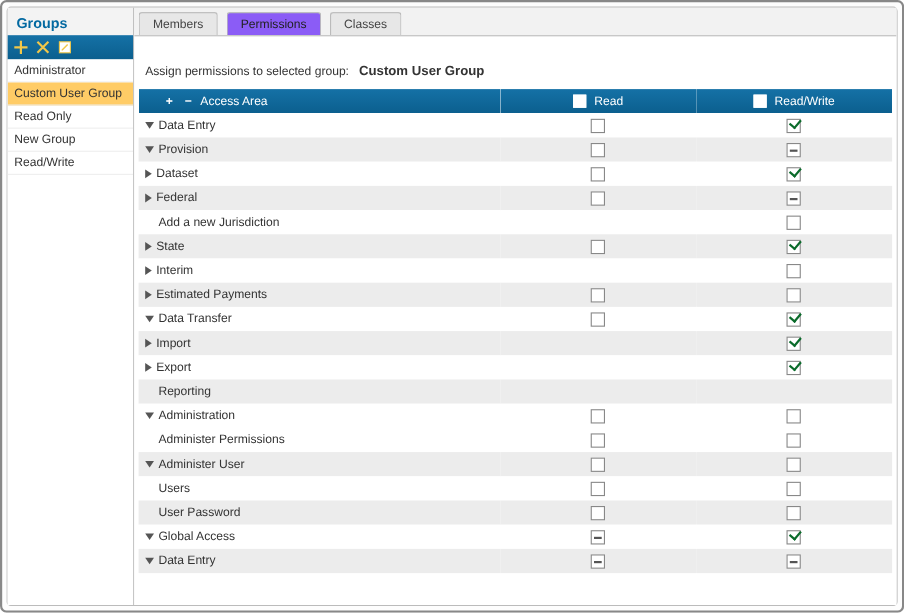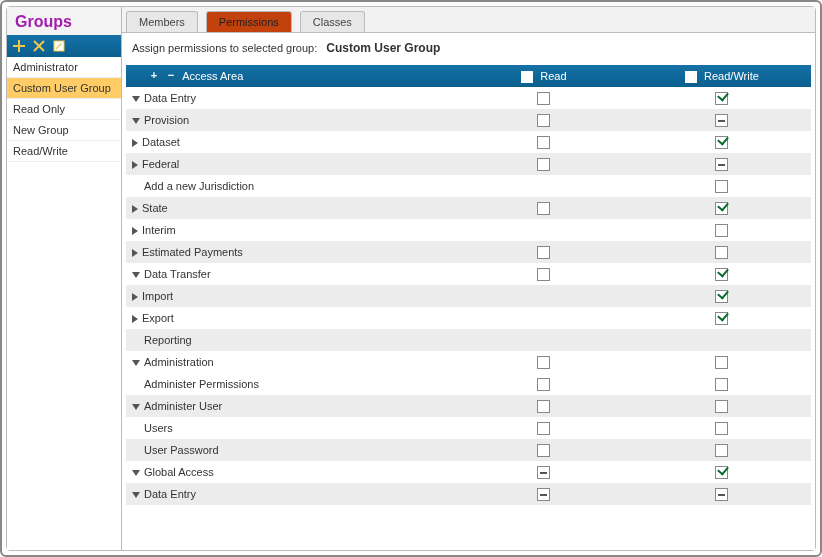--- a/index.html
+++ b/index.html
@@ -31,23 +31,23 @@
   .sidebar {
     width: 115px;
     flex: 0 0 115px;
     border-right: 1px solid #bbb;
     background: #f3f3f3;
     display: flex;
     flex-direction: column;
   }
   .sidebar-title {
     font-weight: bold;
-    color: #a21caf;
+    color: #0369a1;
     padding: 6px 8px 4px 8px;
-    font-size: 16px;
+    font-size: 13px;
   }
   .sidebar-toolbar {
     background: #0b5f8e;
     background: linear-gradient(#1571a6,#0b5f8e);
     display: flex;
     align-items: center;
     gap: 4px;
     padding: 2px 4px;
     height: 22px;
   }
@@ -96,36 +96,37 @@
     padding: 4px 12px;
     border: 1px solid #bbb;
     border-bottom: none;
     border-radius: 3px 3px 0 0;
     background: #e7e7e7;
     color: #444;
     cursor: pointer;
     font-size: 11px;
   }
   .tab.active {
-    background: #c2410c;
+    background: #8b5cf6;
     color: #222;
   }
   .tab-panel {
     flex: 1;
     background: #fff;
     border-top: 1px solid #bbb;
     margin: 0;
     display: flex;
     flex-direction: column;
     overflow: hidden;
   }
   .assign-line {
     padding: 8px 10px 10px 10px;
     color: #333;
     font-size: 11px;
+    margin-top: 16px;
   }
   .assign-line .gname {
     font-weight: bold;
     margin-left: 6px;
     font-size: 12px;
   }
   
   .grid-wrap {
     flex: 1;
     overflow: auto;

